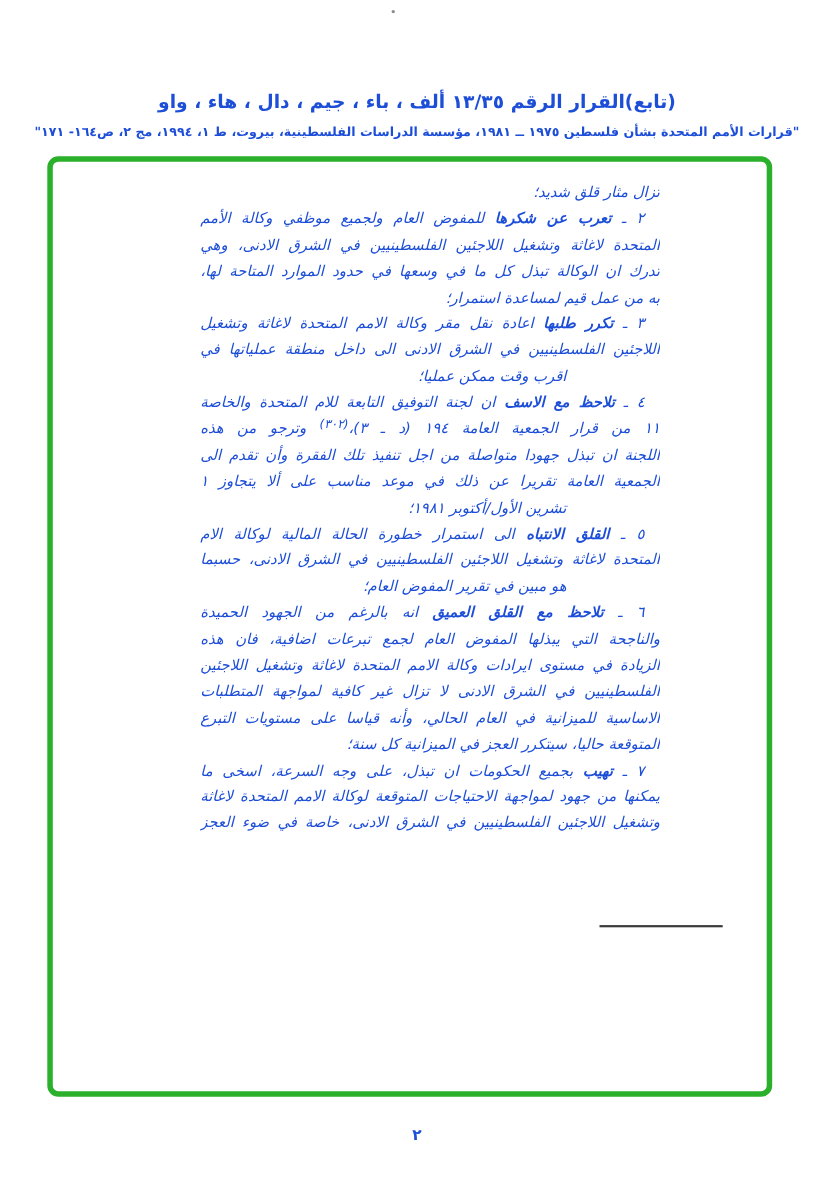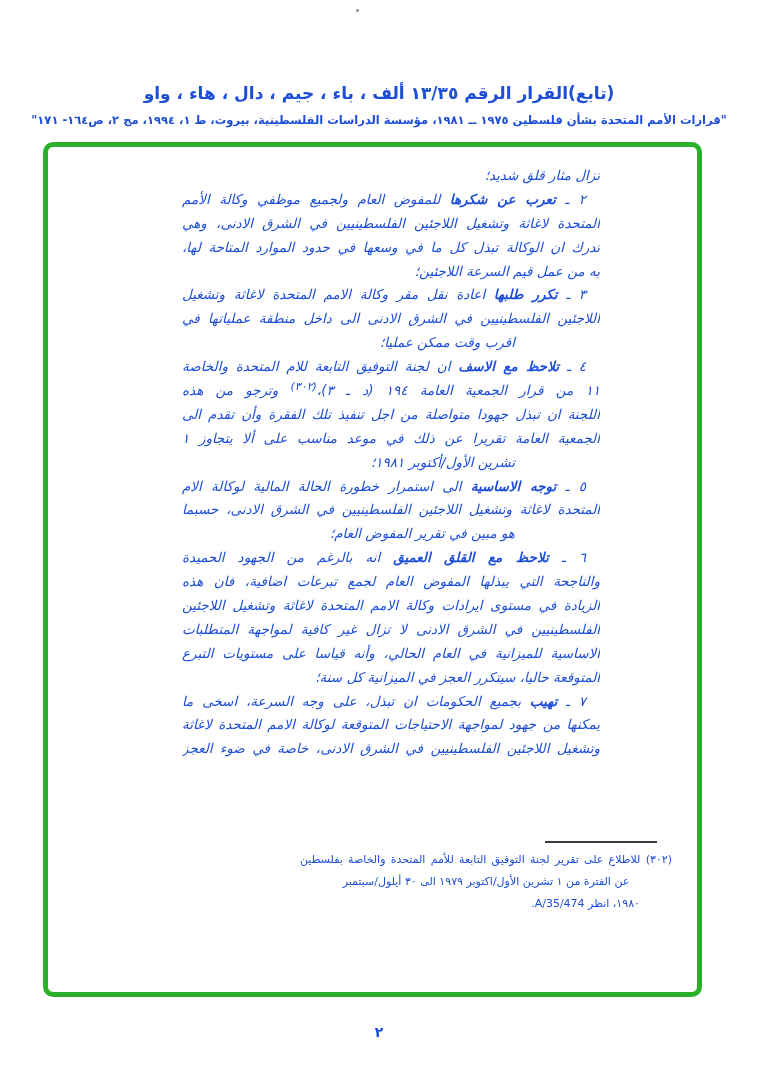--- a/index.html
+++ b/index.html
@@ -79,46 +79,41 @@
 
   <div class="header2">"قرارات الأمم المتحدة بشأن فلسطين ١٩٧٥ ــ ١٩٨١، مؤسسة الدراسات الفلسطينية، بيروت، ط ١، ١٩٩٤، مج ٢، ص١٦٤- ١٧١"</div>
 
   <div class="highlight-box" style="border-color: rgb(42, 176, 42);"></div>
 
   <div class="body-text">
       <div class="line a-right"><span>تزال مثار قلق شديد؛</span></div>
       <div class="line a-justify indent"><span>٢ ـ </span><span class="b">تعرب عن شكرها</span><span> للمفوض العام ولجميع موظفي وكالة الأمم</span></div>
       <div class="line a-justify"><span>المتحدة لاغاثة وتشغيل اللاجئين الفلسطينيين في الشرق الادنى، وهي</span></div>
       <div class="line a-justify"><span>تدرك ان الوكالة تبذل كل ما في وسعها في حدود الموارد المتاحة لها،</span></div>
-      <div class="line a-right"><span>به من عمل قيم السرعة اللاجئين؛</span></div>
+      <div class="line a-right"><span>به من عمل قيم لمساعدة استمرار؛</span></div>
       <div class="line a-justify indent"><span>٣ ـ </span><span class="b">تكرر طلبها</span><span> اعادة نقل مقر وكالة الامم المتحدة لاغاثة وتشغيل</span></div>
       <div class="line a-justify"><span>اللاجئين الفلسطينيين في الشرق الادنى الى داخل منطقة عملياتها في</span></div>
       <div class="line a-inset"><span>اقرب وقت ممكن عمليا؛</span></div>
       <div class="line a-justify indent"><span>٤ ـ </span><span class="b">تلاحظ مع الاسف</span><span> ان لجنة التوفيق التابعة للام المتحدة والخاصة</span></div>
       <div class="line a-justify"><span>١١ من قرار الجمعية العامة ١٩٤ (د ـ ٣)،</span><sup>(٣٠٢)</sup><span> وترجو من هذه</span></div>
       <div class="line a-justify"><span>اللجنة ان تبذل جهودا متواصلة من اجل تنفيذ تلك الفقرة وأن تقدم الى</span></div>
       <div class="line a-justify"><span>الجمعية العامة تقريرا عن ذلك في موعد مناسب على ألا يتجاوز ١</span></div>
       <div class="line a-inset"><span>تشرين الأول/أكتوبر ١٩٨١؛</span></div>
-      <div class="line a-justify indent"><span>٥ ـ </span><span class="b">توجه الاساسية</span><span> الى استمرار خطورة الحالة المالية لوكالة الام</span></div>
+      <div class="line a-justify indent"><span>٥ ـ </span><span class="b">القلق الانتباه</span><span> الى استمرار خطورة الحالة المالية لوكالة الام</span></div>
       <div class="line a-justify"><span>المتحدة لاغاثة وتشغيل اللاجئين الفلسطينيين في الشرق الادنى، حسبما</span></div>
       <div class="line a-inset"><span>هو مبين في تقرير المفوض العام؛</span></div>
       <div class="line a-justify indent"><span>٦ ـ </span><span class="b">تلاحظ مع القلق العميق</span><span> انه بالرغم من الجهود الحميدة</span></div>
       <div class="line a-justify"><span>والناجحة التي يبذلها المفوض العام لجمع تبرعات اضافية، فان هذه</span></div>
       <div class="line a-justify"><span>الزيادة في مستوى ايرادات وكالة الامم المتحدة لاغاثة وتشغيل اللاجئين</span></div>
       <div class="line a-justify"><span>الفلسطينيين في الشرق الادنى لا تزال غير كافية لمواجهة المتطلبات</span></div>
       <div class="line a-justify"><span>الاساسية للميزانية في العام الحالي، وأنه قياسا على مستويات التبرع</span></div>
       <div class="line a-right"><span>المتوقعة حاليا، سيتكرر العجز في الميزانية كل سنة؛</span></div>
       <div class="line a-justify indent"><span>٧ ـ </span><span class="b">تهيب</span><span> بجميع الحكومات ان تبذل، على وجه السرعة، اسخى ما</span></div>
       <div class="line a-justify"><span>يمكنها من جهود لمواجهة الاحتياجات المتوقعة لوكالة الامم المتحدة لاغاثة</span></div>
       <div class="line a-justify"><span>وتشغيل اللاجئين الفلسطينيين في الشرق الادنى، خاصة في ضوء العجز</span></div>
     </div>
 
   <div class="footnote-sep"></div>
 
-  <div class="footnote">
-      <div class="line a-justify"><span>(٣٠٢) للاطلاع على تقرير لجنة التوفيق التابعة للأمم المتحدة والخاصة بفلسطين</span></div>
-      <div class="line a-center"><span>عن الفترة من ١ تشرين الأول/اكتوبر ١٩٧٩ الى ٣٠ أيلول/سبتمبر</span></div>
-      <div class="line a-rightpad"><span>١٩٨٠، انظر A/35/474.</span></div>
-    </div>
 
   <div class="page-number">٢</div>
 
 </div>
 
 </body></html>

